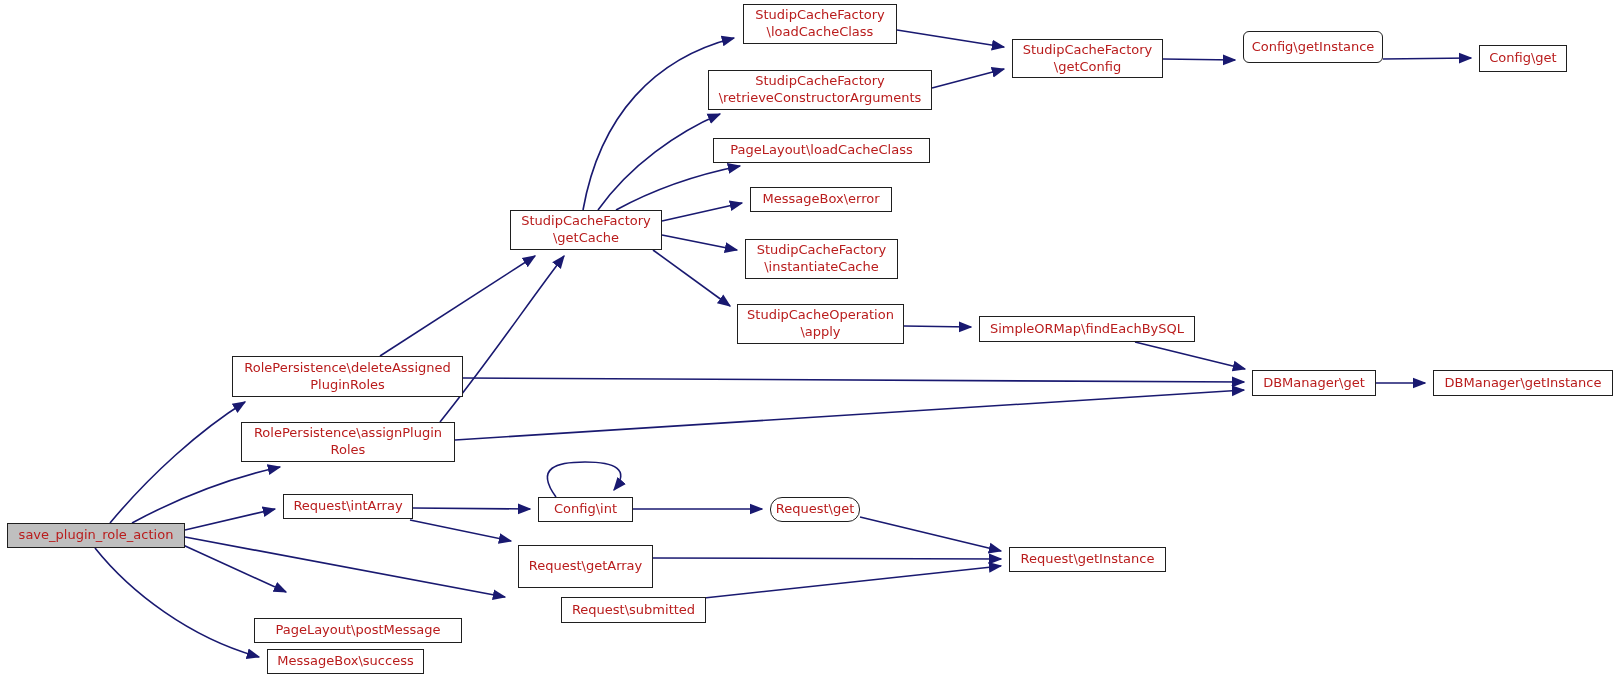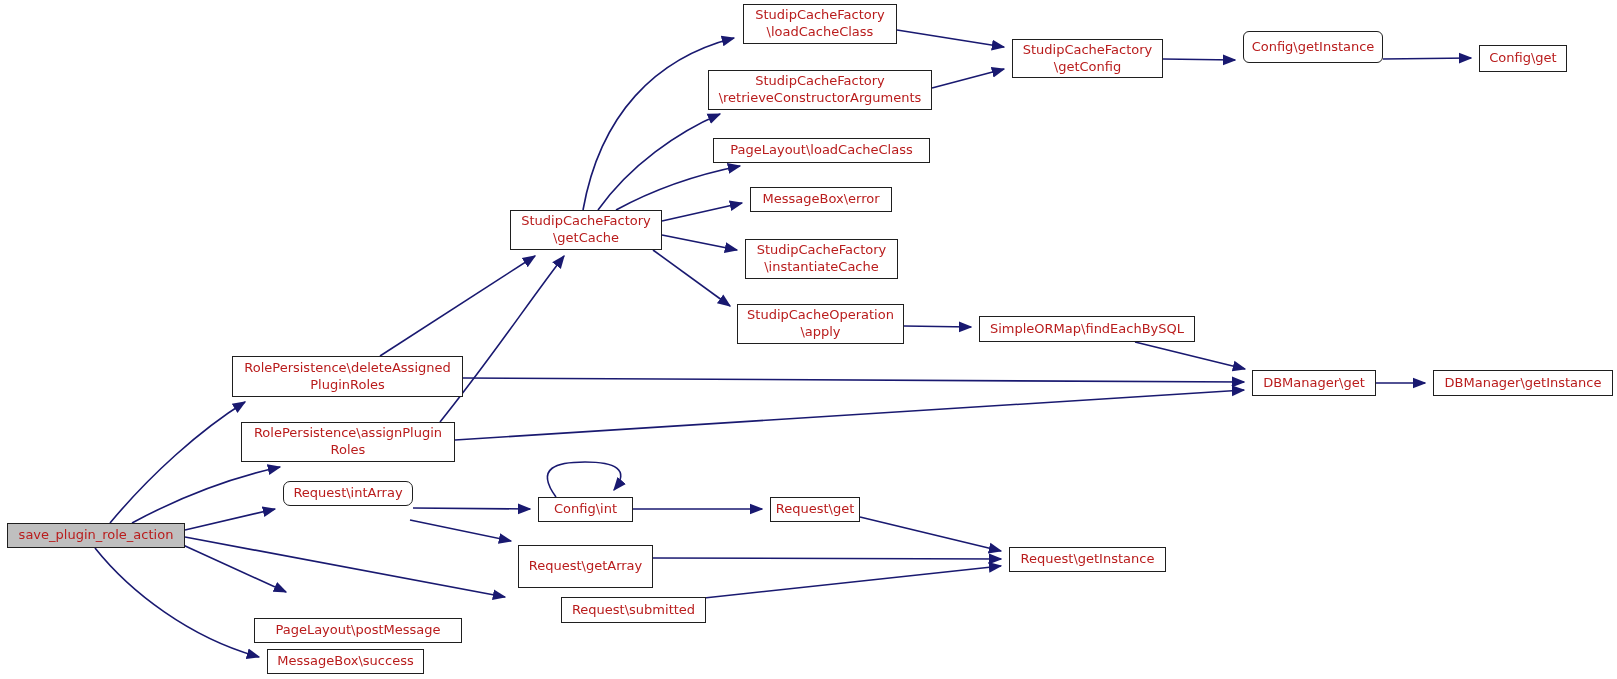--- a/index.html
+++ b/index.html
@@ -81,21 +81,21 @@
         <path d="M 653,558 L 1001,559" class="edge" stroke="#191970" marker-end="url(#arrow)"></path>
         <path d="M 658,603 L 1001,566" class="edge" stroke="#191970" marker-end="url(#arrow)"></path>
       </g>
   </svg>
   <div id="node-layer">
       <div class="node highlighted" style="left: 7px; top: 523px; width: 178px; height: 25px; text-align: right;">save_plugin_role_action</div>
       <div class="node" style="left: 232px; top: 356px; width: 231px; height: 41px;">RolePersistence\deleteAssigned
 PluginRoles</div>
       <div class="node" style="left: 241px; top: 422px; width: 214px; height: 40px;">RolePersistence\assignPlugin
 Roles</div>
-      <div class="node" style="left: 283px; top: 481px; width: 130px; height: 25px; border-radius: 7px;">Request\intArray</div>
+      <div class="node" style="left: 283px; top: 494px; width: 130px; height: 25px;">Request\intArray</div>
       <div class="node" style="left: 254px; top: 596px; width: 208px; height: 25px; margin-top: 22px;">PageLayout\postMessage</div>
       <div class="node" style="left: 267px; top: 649px; width: 157px; height: 25px;">MessageBox\success</div>
       <div class="node" style="left: 510px; top: 210px; width: 152px; height: 40px;">StudipCacheFactory
 \getCache</div>
       <div class="node" style="left: 743px; top: 4px; width: 154px; height: 40px;">StudipCacheFactory
 \loadCacheClass</div>
       <div class="node" style="left: 708px; top: 70px; width: 224px; height: 40px;">StudipCacheFactory
 \retrieveConstructorArguments</div>
       <div class="node" style="left: 713px; top: 138px; width: 217px; height: 25px;">PageLayout\loadCacheClass</div>
       <div class="node" style="left: 750px; top: 187px; width: 142px; height: 25px;">MessageBox\error</div>
@@ -104,18 +104,18 @@
       <div class="node" style="left: 737px; top: 304px; width: 167px; height: 40px;">StudipCacheOperation
 \apply</div>
       <div class="node" style="left: 1012px; top: 39px; width: 151px; height: 39px;">StudipCacheFactory
 \getConfig</div>
       <div class="node" style="left: 1243px; top: 31px; width: 140px; height: 32px; border-radius: 6px;">Config\getInstance</div>
       <div class="node" style="left: 1479px; top: 45px; width: 88px; height: 27px;">Config\get</div>
       <div class="node" style="left: 979px; top: 316px; width: 216px; height: 26px;">SimpleORMap\findEachBySQL</div>
       <div class="node" style="left: 1252px; top: 370px; width: 124px; height: 26px;">DBManager\get</div>
       <div class="node" style="left: 1433px; top: 370px; width: 180px; height: 26px; text-align: right;">DBManager\getInstance</div>
       <div class="node" style="left: 538px; top: 497px; width: 95px; height: 25px;">Config\int</div>
-      <div class="node" style="left: 770px; top: 497px; width: 90px; height: 25px;">Request\get</div>
+      <div class="node" style="left: 770px; top: 497px; width: 90px; height: 25px; border-radius: 12px;">Request\get</div>
       <div class="node" style="left: 518px; top: 545px; width: 135px; height: 43px;">Request\getArray</div>
       <div class="node" style="left: 513px; top: 597px; width: 145px; height: 26px; margin-left: 48px;">Request\submitted</div>
       <div class="node" style="left: 1009px; top: 547px; width: 157px; height: 25px;">Request\getInstance</div>
     </div>
 </div>
 
 </body></html>

